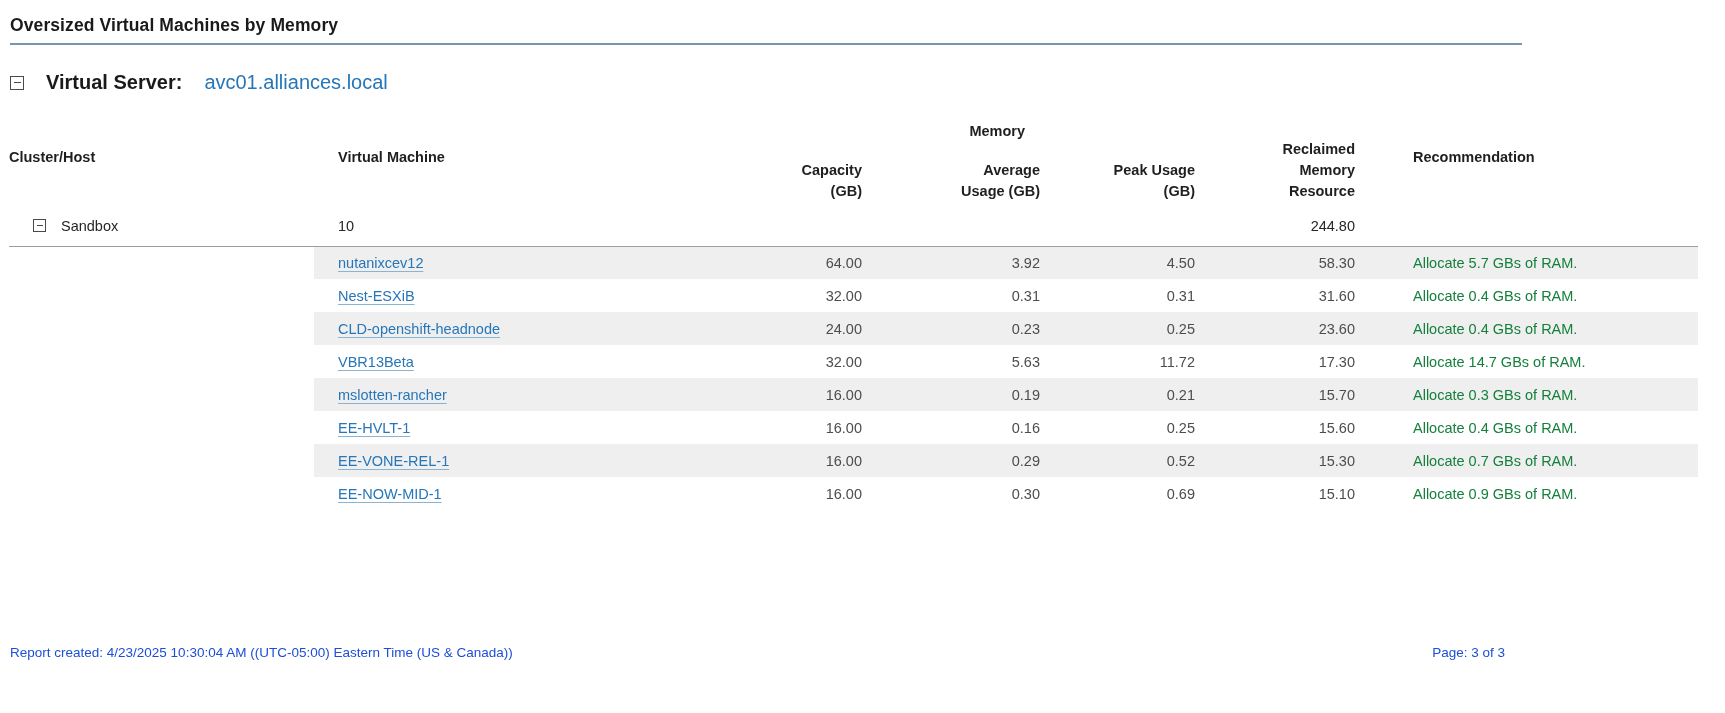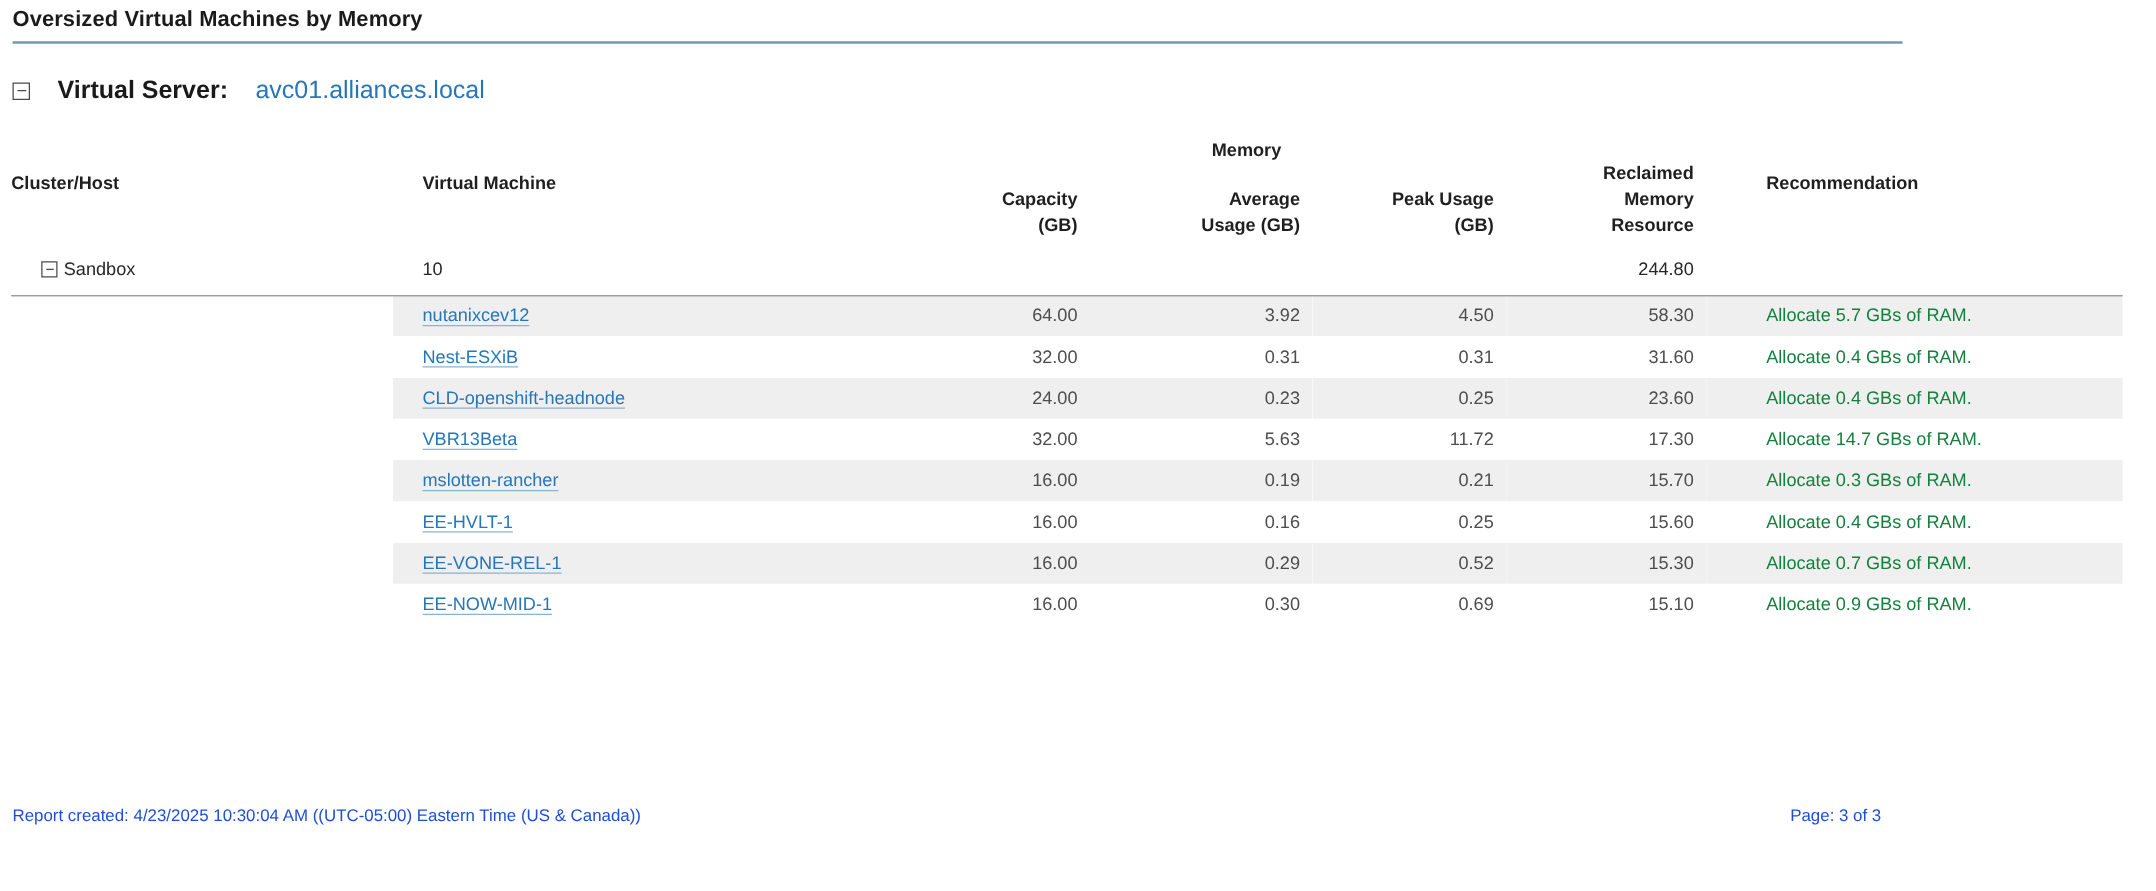--- a/index.html
+++ b/index.html
@@ -1,19 +1,19 @@
 <!DOCTYPE html>
 <html><head>
 <meta charset="utf-8">
 <style>
   * { box-sizing: border-box; margin: 0; padding: 0; }
   html, body { width: 1725px; height: 713px; background: #ffffff; overflow: hidden; }
   body { font-family: "Liberation Sans", "DejaVu Sans", sans-serif; color: #1b1b1b; }
 
-  .page { width: 1540px; height: 713px; padding-top: 5px; position: relative; }
+  .page { width: 1540px; height: 713px; padding-top: 15px; position: relative; }
 
   
   .report-title { margin-left: 10px; font-size: 17.5px; font-weight: 700; color: #1a1a1a; letter-spacing: 0.1px; }
   .title-rule { height: 2px; background: #7598ae; margin: 7px 18px 0 10px; }
 
   
   .section-header { margin: 26px 0 0 10px; display: flex; align-items: center; gap: 22px; text-align: center; }
   .section-header .label { font-size: 20px; font-weight: 600; color: #1a1a1a; }
   .section-header .server-link { font-size: 20px; font-weight: 400; color: #2676b8; text-decoration: none; cursor: pointer; }
 
@@ -35,21 +35,21 @@
   .pre { white-space: pre-line; line-height: 1.45; }
 
   td.c-cluster { padding-left: 24px; }
   td.c-vm { padding-left: 24px; text-align: left; }
   td.c-num { text-align: right; padding-right: 10px; color: #4d4d4d; }
   td.c-rec { text-align: left; padding-left: 48px; color: #15803d; }
 
   
   tbody.group-tbody tr { height: 40px; }
   tbody.group-tbody td { border-bottom: 1.5px solid #9d9d9d; vertical-align: middle; color: #262626; }
-  .cluster-cell-inner { display: flex; align-items: center; gap: 5px; }
+  .cluster-cell-inner { display: flex; align-items: center; gap: 15px; }
 
   
   tbody#data-rows tr { height: 33px; }
   tbody#data-rows td { vertical-align: middle; }
   tbody#data-rows tr:nth-child(odd) td:not(.c-cluster) { background: #efefef; }
   a.vm-link { color: #2676b8; text-decoration: underline; text-decoration-color: #8ab4d2; text-decoration-thickness: 1px; text-underline-offset: 3px; cursor: pointer; }
 
   
   .report-footer { position: absolute; left: 10px; right: 35px; top: 645px; display: flex; justify-content: space-between; font-size: 13.5px; color: #1d4ed8; }
 </style>

